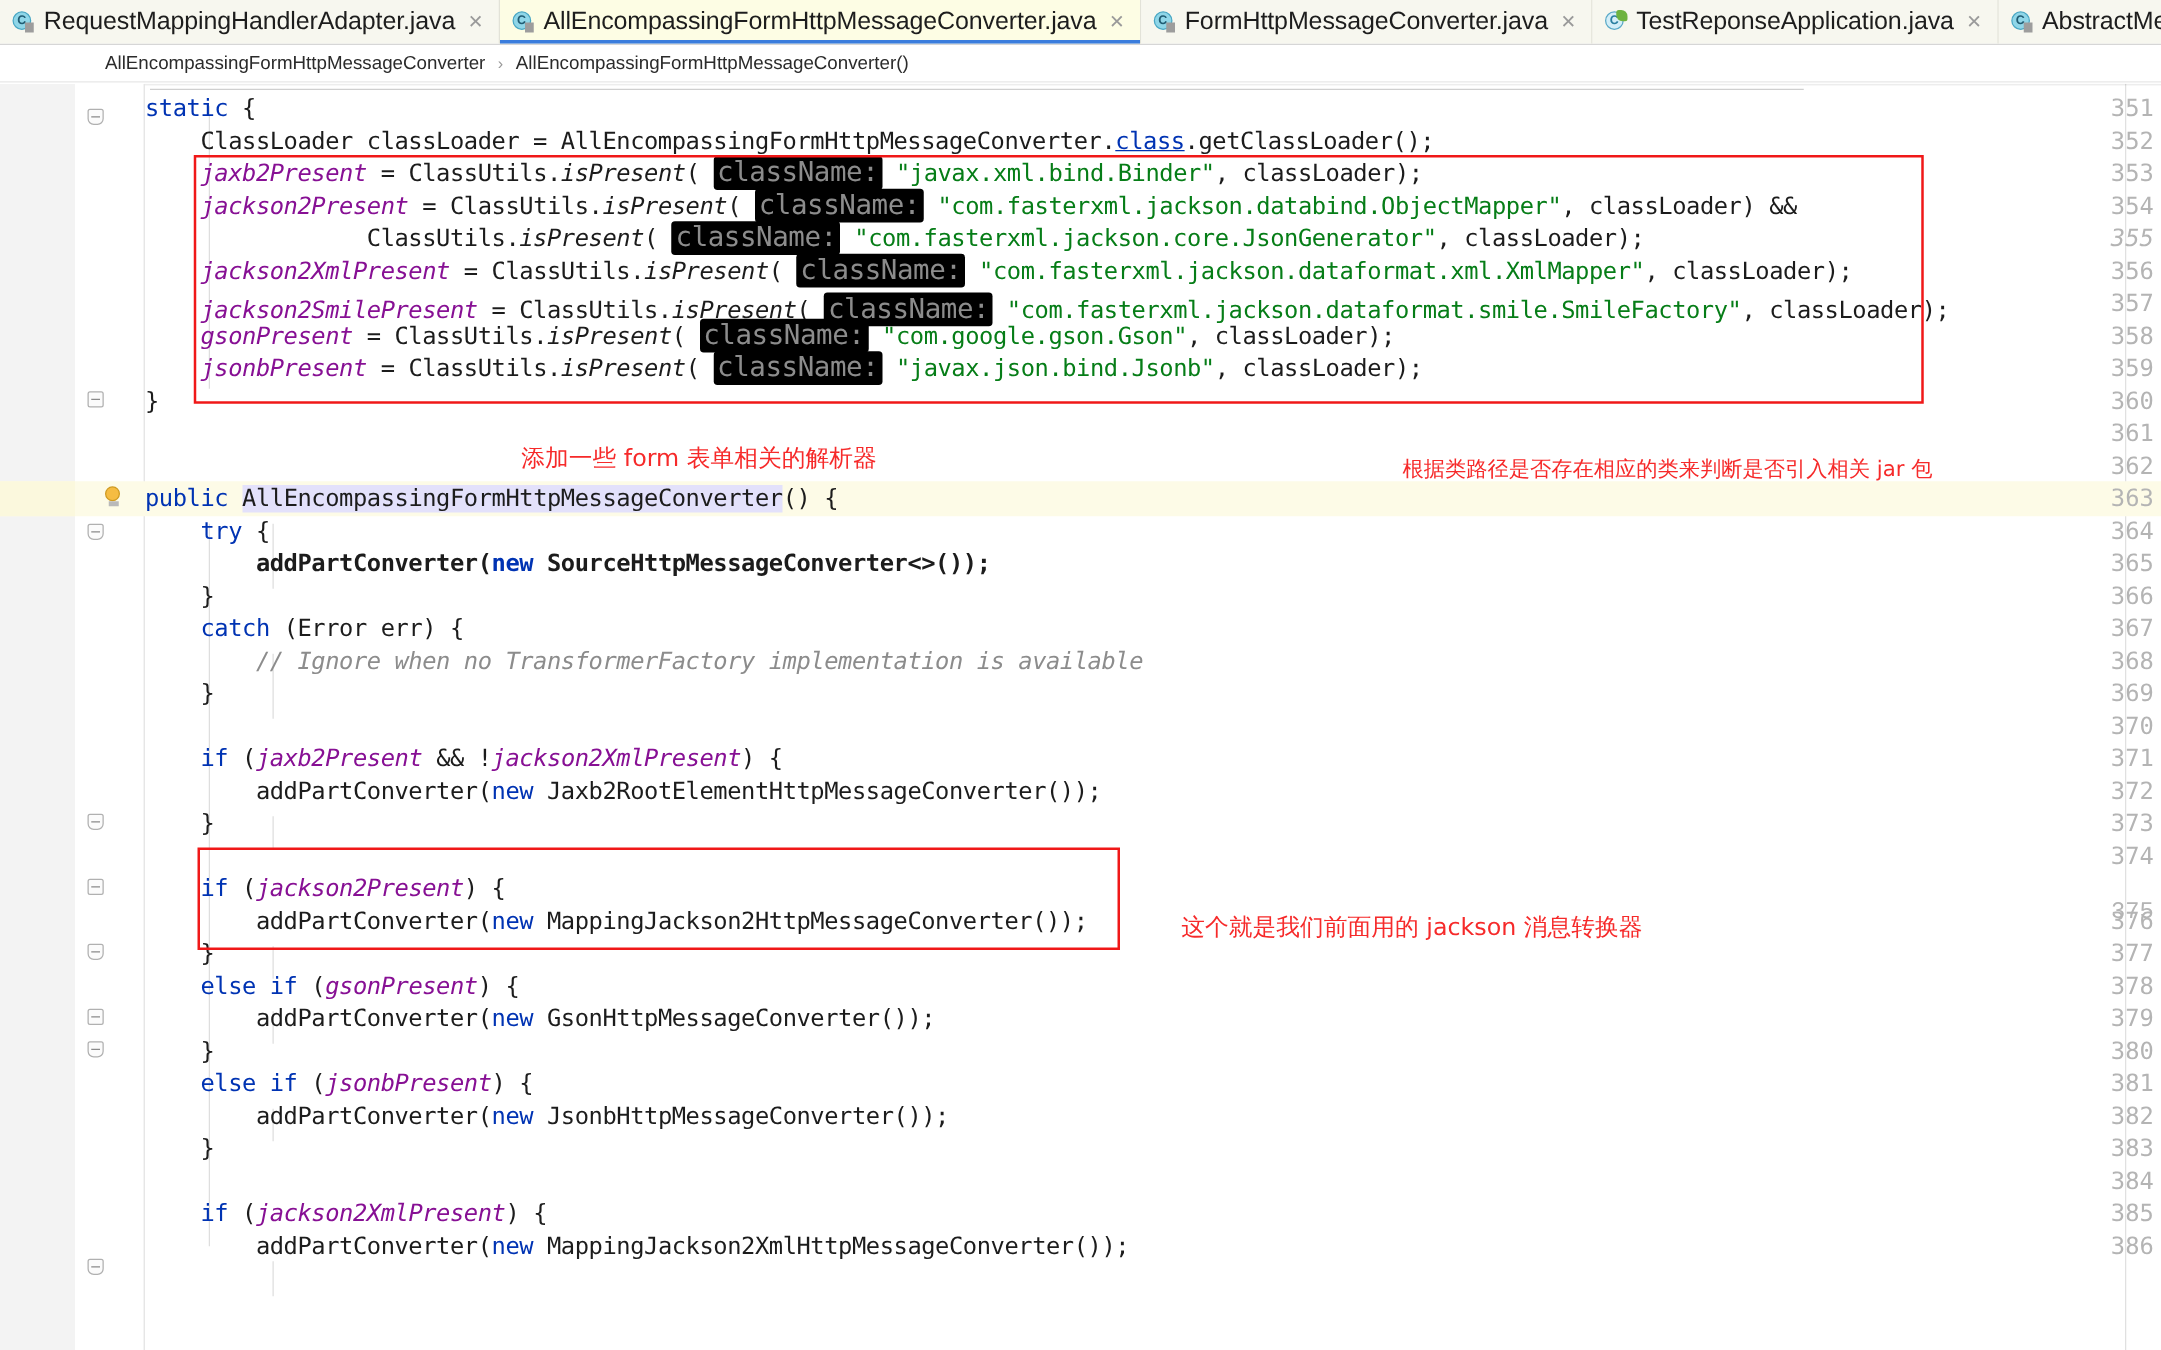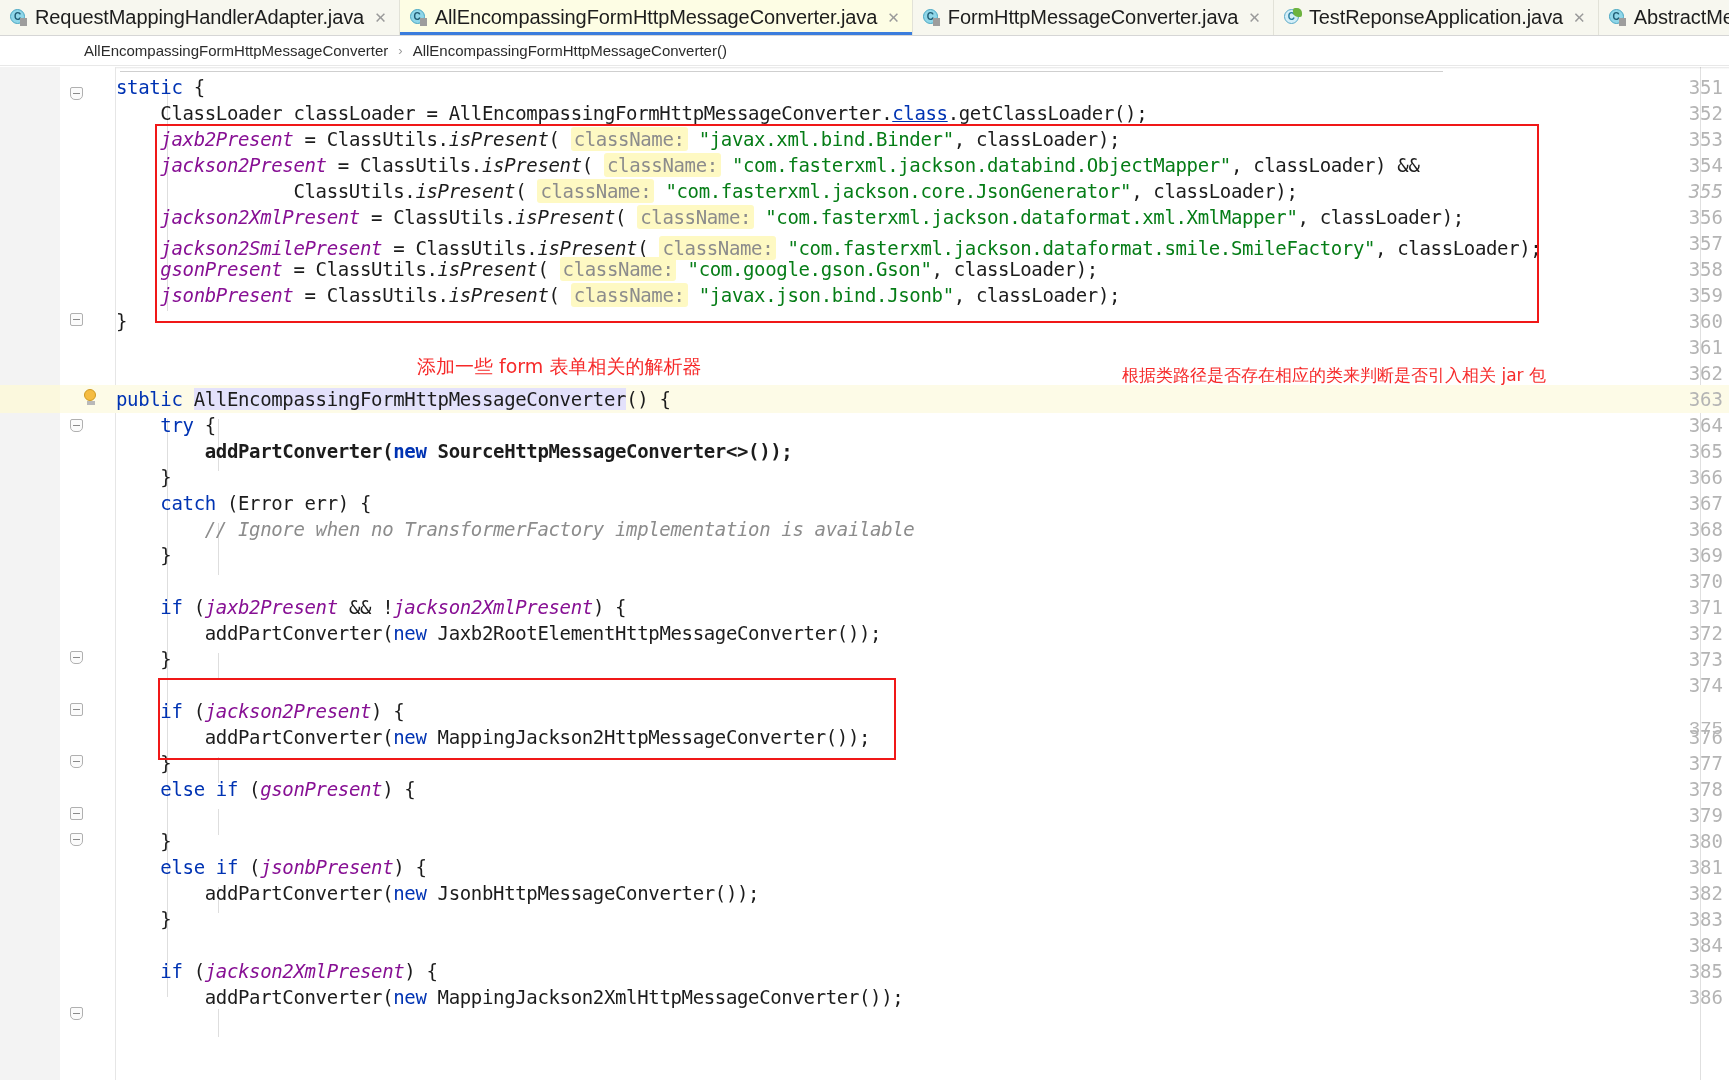--- a/index.html
+++ b/index.html
@@ -202,21 +202,21 @@
     width: 1px;
     background: #dedede;
   }
 
   
   .kw   { color: #0033b3; }
   .fld  { color: #871094; font-style: italic; }
   .mth  { color: #1c1c1c; font-style: italic; }
   .str  { color: #067d17; }
   .cmt  { color: #8c8c8c; font-style: italic; }
-  .hint { color: #8c8c8c; background: #fef9c3; border-radius: 3px; padding: 1px 3px; font-size: 19px; }
+  .hint { color: #8c8c8c; background: #000000; border-radius: 3px; padding: 1px 3px; font-size: 22px; }
   .cls-kw { color: #0033b3; text-decoration: underline; }
   .ctor-name { background: #e3e1fb; color: #1c1c1c; }
 
   
   .redbox {
     position: absolute;
     border: 2px solid #f01818;
     background: transparent;
     pointer-events: none;
   }
@@ -440,20 +440,21 @@
     <div class="line" style="top:578px;">    }</div>
 
     <div class="line" style="top:630px;">    <span class="kw">if</span> (<span class="fld">jackson2Present</span>) {</div>
 
     <div class="line" style="top:656px;">        addPartConverter(<span class="kw">new</span> MappingJackson2HttpMessageConverter());</div>
 
     <div class="line" style="top:682px;">    }</div>
 
     <div class="line" style="top:708px;">    <span class="kw">else if</span> (<span class="fld">gsonPresent</span>) {</div>
 
+    <div class="line" style="top:734px;">        addPartConverter(<span class="kw">new</span> GsonHttpMessageConverter());</div>
 
     <div class="line" style="top:760px;">    }</div>
 
     <div class="line" style="top:786px;">    <span class="kw">else if</span> (<span class="fld">jsonbPresent</span>) {</div>
 
     <div class="line" style="top:812px;">        addPartConverter(<span class="kw">new</span> JsonbHttpMessageConverter());</div>
 
     <div class="line" style="top:838px;">    }</div>
 
     <div class="line" style="top:890px;">    <span class="kw">if</span> (<span class="fld">jackson2XmlPresent</span>) {</div>
@@ -463,14 +464,15 @@
   </div>
 
   <div class="redbox" style="left:155px; top:57px; width:1384px; height:199px;"></div>
 
   <div class="annot" style="left:1122px; top:297px;">根据类路径是否存在相应的类来判断是否引入相关 jar 包</div>
 
   <div class="annot big" style="left:417px; top:287px;">添加一些 form 表单相关的解析器</div>
 
   <div class="redbox" style="left:158px; top:611px; width:738px; height:82px;"></div>
 
+  <div class="annot big" style="left:945px; top:662px;">这个就是我们前面用的 jackson 消息转换器</div>
 
 </div>
 
 </body></html>

